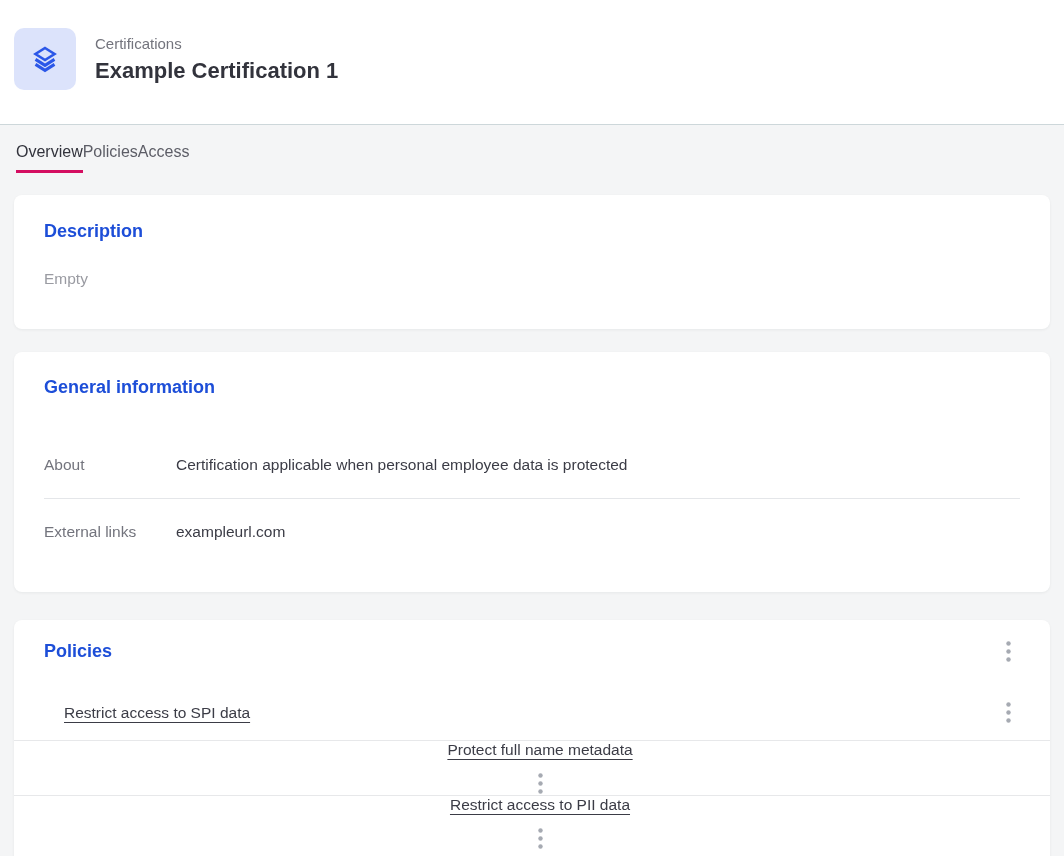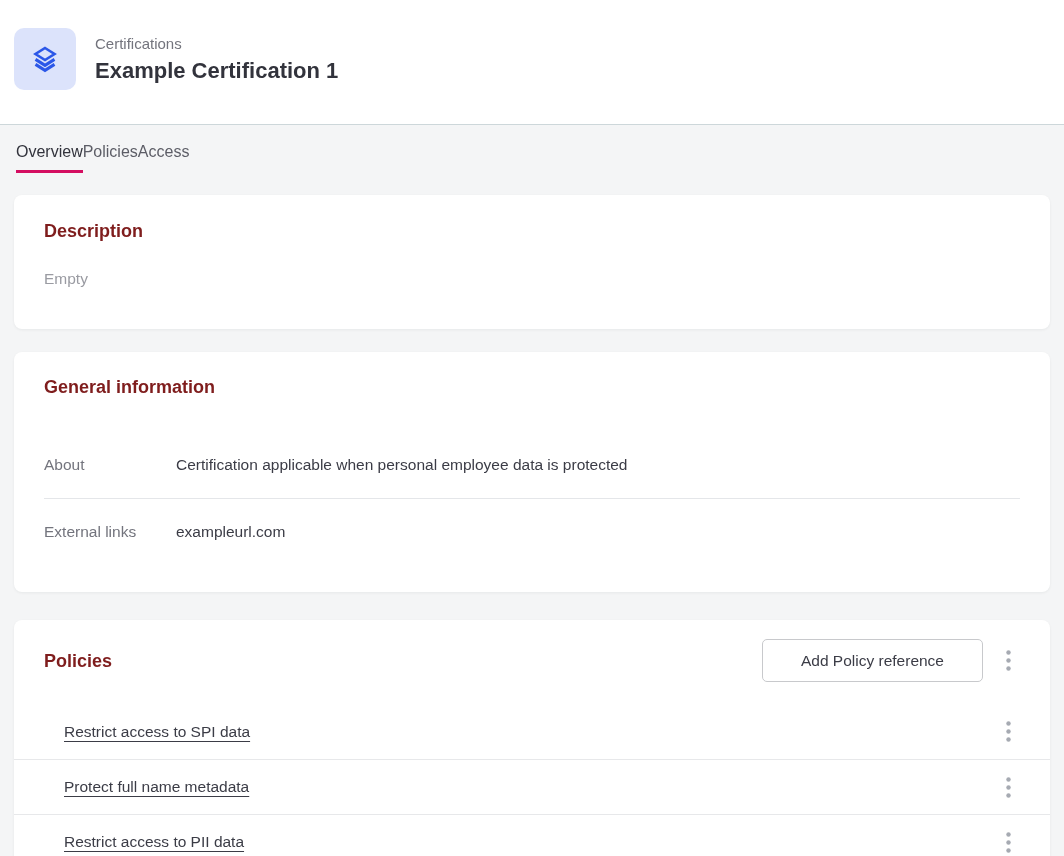--- a/index.html
+++ b/index.html
@@ -37,21 +37,21 @@
     font-size:16px;color:#5c5d66;line-height:19px;
     padding-bottom:9px;border-bottom:3px solid transparent;
     cursor:pointer;
   }
   .tab.active{color:#32333c;border-bottom-color:var(--accent);}
   
   .card{
     background:#ffffff;border-radius:8px;margin:0 14px;
     box-shadow:0 1px 3px rgba(25,30,40,0.06);
   }
-  .card-heading{font-size:18px;font-weight:bold;color:#7f1d1d;line-height:22px;margin:0;}
+  .card-heading{font-size:18px;font-weight:bold;color:#1d4ed8;line-height:22px;margin:0;}
   
   .card-description{margin-top:22px;min-height:134px;padding:25px 30px;}
   .card-description .card-heading{margin-bottom:28px;}
   .empty-text{font-size:15.5px;color:#9a9ba2;line-height:18px;margin-top:10px;}
   
   .card-general{margin-top:23px;min-height:240px;padding:24px 30px 20px;}
   .card-general .card-heading{margin-bottom:34px;}
   .gi-row{display:flex;padding:24px 0;font-size:15.5px;line-height:18px;gap:8px;}
   .gi-row.with-divider{border-bottom:1px solid #e4e6e9;}
   .gi-label{width:124px;flex:0 0 auto;color:#73747d;}
@@ -71,21 +71,21 @@
   }
   .kebab{
     width:16px;height:24px;display:flex;align-items:center;justify-content:center;
     cursor:pointer;flex:0 0 auto;
   }
   .policies-header .kebab{margin-left:17px;}
   .policy-row{
     display:flex;align-items:center;height:55px;
     padding:0 34px 0 50px;
   }
-  .policy-row + .policy-row{border-top:1px solid #e7e8ea;}
+  .policy-row + .policy-row{border-top:1px solid #e7e8ea;flex-direction:column;}
   .policy-link{
     flex:1;font-size:15.5px;color:#3b3c46;
     text-decoration:underline;text-underline-offset:4px;
     cursor:pointer;
   }
 </style>
 </head>
 <body>
 
 <div class="header">
@@ -121,21 +121,20 @@
   </div>
   <div class="gi-row">
     <div class="gi-label">External links</div>
     <div class="gi-value">exampleurl.com</div>
   </div>
 </div>
 
 <div class="card card-policies">
   <div class="policies-header">
     <h2 class="card-heading">Policies</h2>
-    <button class="btn-outline">Add Policy reference</button>
     <div class="kebab">
       <svg width="5" height="21" viewBox="0 0 5 21">
         <circle cx="2.5" cy="2.5" r="2.2" fill="#a6aab2"></circle>
         <circle cx="2.5" cy="10.5" r="2.2" fill="#a6aab2"></circle>
         <circle cx="2.5" cy="18.5" r="2.2" fill="#a6aab2"></circle>
       </svg>
     </div>
   </div>
   <div class="policy-row">
     <span class="policy-link">Restrict access to SPI data</span>

